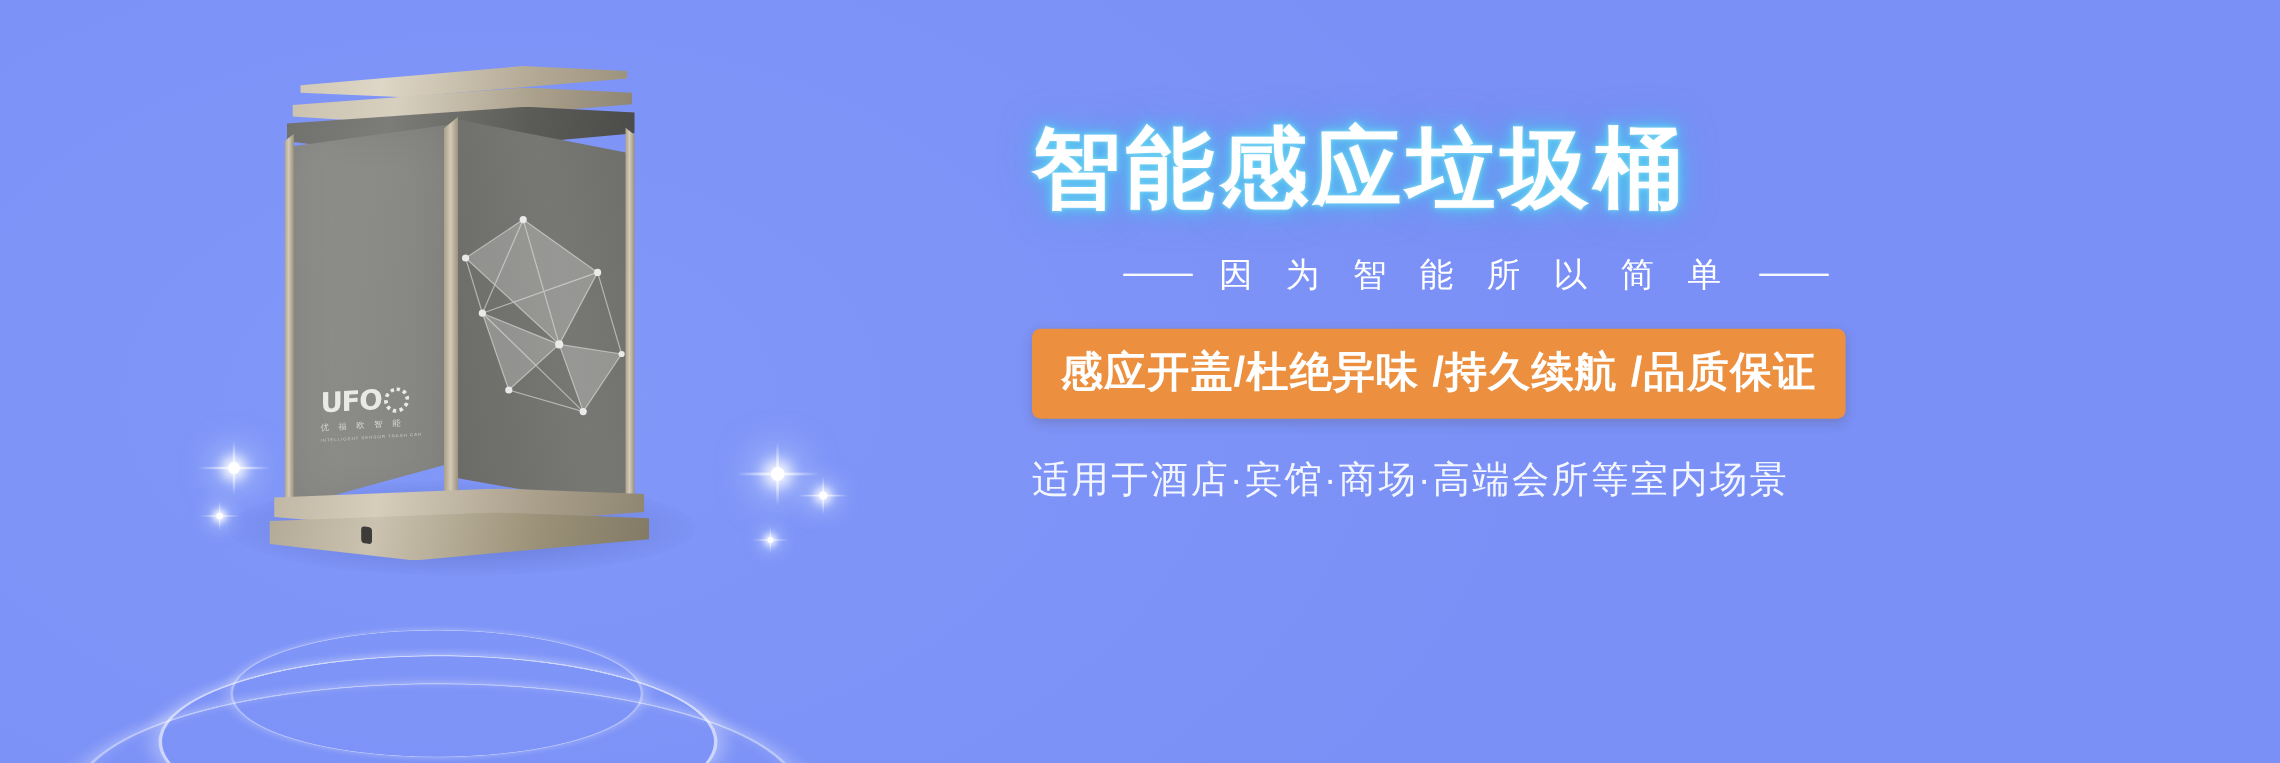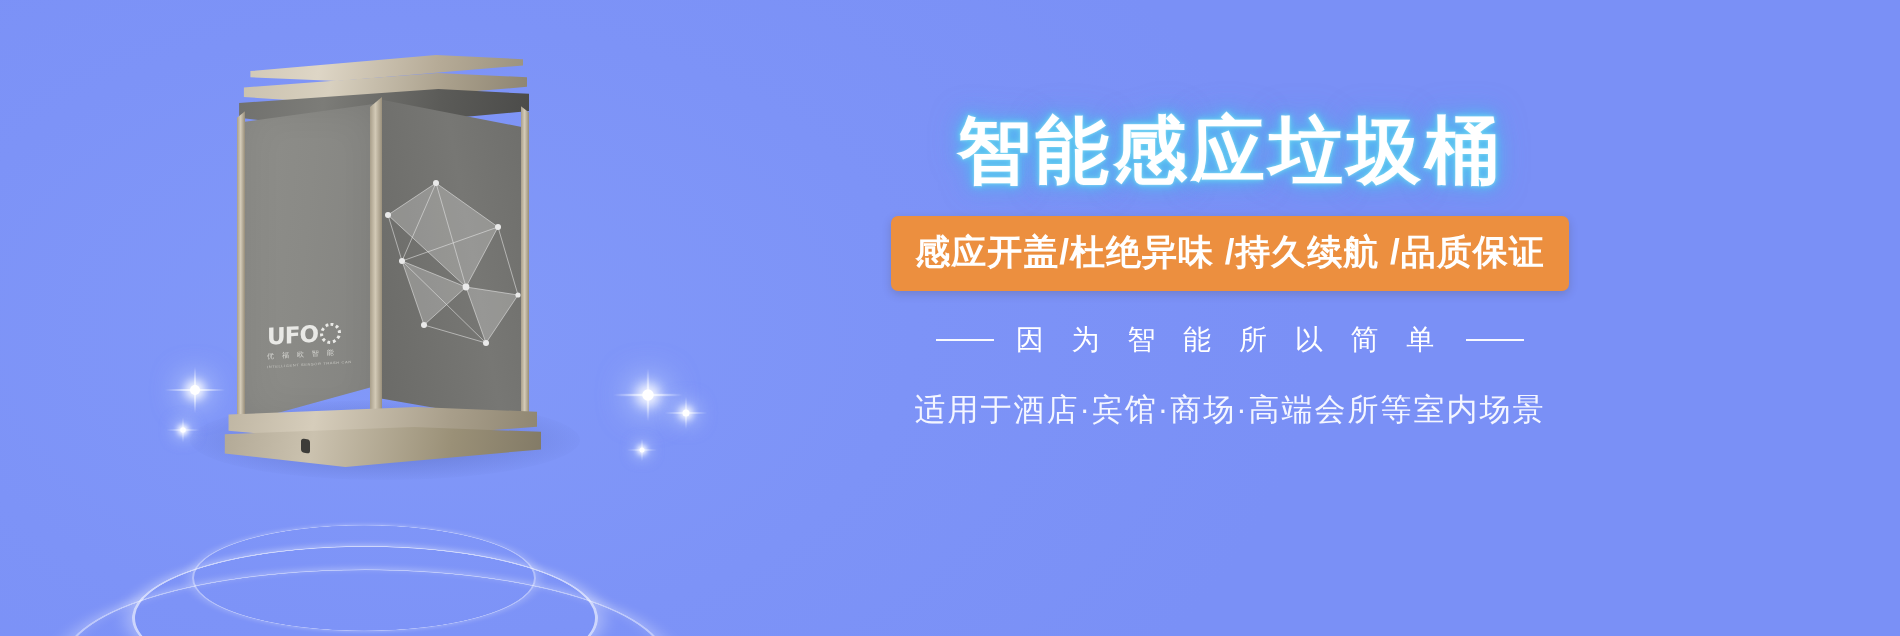--- a/index.html
+++ b/index.html
@@ -150,22 +150,22 @@
 
   
   #bin-shadow{
     position:absolute;left:150px;top:400px;width:390px;height:80px;
     background:radial-gradient(ellipse at center,rgba(40,55,120,.35) 0%,rgba(60,75,150,.12) 55%,rgba(0,0,0,0) 75%);
     border-radius:50%;
   }
 
   
   #copy-block{
-    position:absolute;left:860px;top:112px;width:740px;
-    text-align:center;
+    position:absolute;left:860px;top:102px;width:740px;
+    text-align:left;
   }
   #headline{
     font-size:74px;font-weight:700;color:#ffffff;line-height:1.06;
     letter-spacing:4px;margin:0;
     text-shadow:
       0 0 2px #8fd9f5, 0 0 5px #6fd0f2, 0 0 10px #56c6ef,
       0 0 18px rgba(70,190,240,.85), 0 0 30px rgba(70,190,240,.5);
     white-space:nowrap;
   }
   #subline{
@@ -283,25 +283,25 @@
       <div class="bin-part" id="bin-base-bot"></div>
       <div class="bin-part" id="bin-sensor"></div>
 
     </div>
   </div>
 
   <div id="copy-block">
 
     <h1 id="headline">智能感应垃圾桶</h1>
 
-    <div id="feature-badge">感应开盖/杜绝异味 /持久续航 /品质保证</div>
-
     <div id="subline">
       <span class="sub-rule"></span>
       <span id="subline-text">因 为 智 能   所 以 简 单</span>
       <span class="sub-rule"></span>
     </div>
 
+    <div id="feature-badge">感应开盖/杜绝异味 /持久续航 /品质保证</div>
+
     <p id="scene-note">适用于酒店·宾馆·商场·高端会所等室内场景</p>
 
   </div>
 
 </div>
 
 </body></html>

